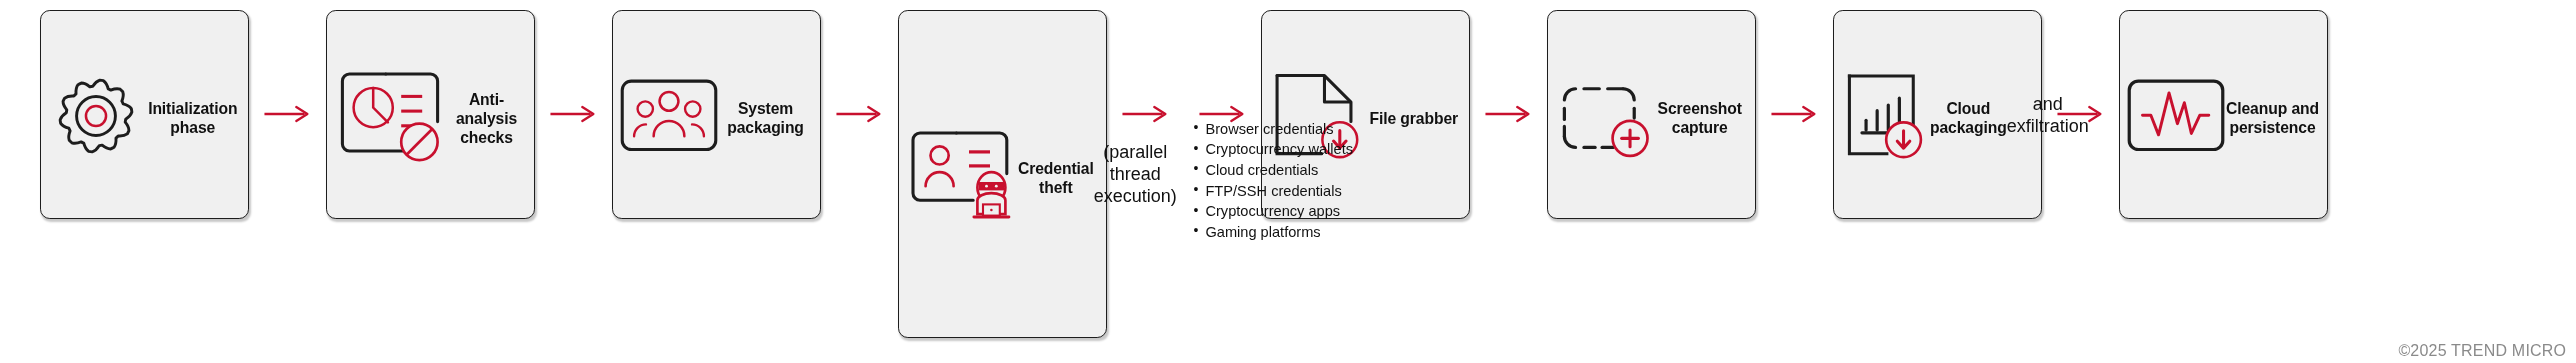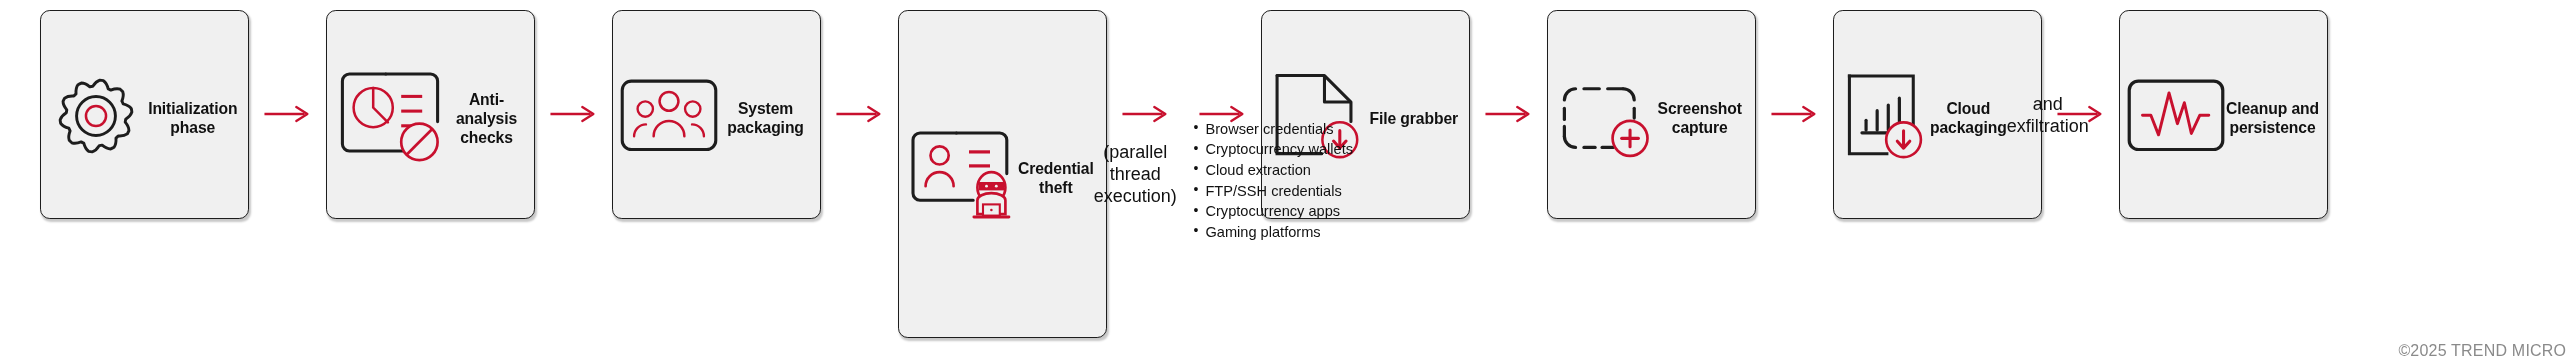--- a/index.html
+++ b/index.html
@@ -196,21 +196,21 @@
             <rect x="110" y="112" width="24" height="16" stroke="#C8102E" stroke-width="3" fill="#F0F0F0"></rect>
             <circle cx="122" cy="120" r="1.8" fill="#C8102E"></circle>
             <line x1="97" y1="130" x2="147" y2="130" stroke="#C8102E" stroke-width="4.2" stroke-linecap="round"></line>
           </svg>
         </div>
         <div class="label">Credential theft</div>
         <div class="sublabel">(parallel thread execution)</div>
         <ul class="bullets">
           <li>Browser credentials</li>
           <li>Cryptocurrency wallets</li>
-          <li>Cloud extraction</li>
+          <li>Cloud credentials</li>
           <li>FTP/SSH credentials</li>
           <li>Cryptocurrency apps</li>
           <li>Gaming platforms</li>
         </ul>
       </div>
       <div class="arrow">
         <svg width="50" height="18" viewBox="0 0 72 26" fill="none">
           <line x1="2" y1="13" x2="60" y2="13" stroke="#C8102E" stroke-width="3.4"></line>
           <path d="M48 3 L64 13 L48 23" stroke="#C8102E" stroke-width="3.4" fill="none" stroke-linecap="round" stroke-linejoin="round"></path>
         </svg>

